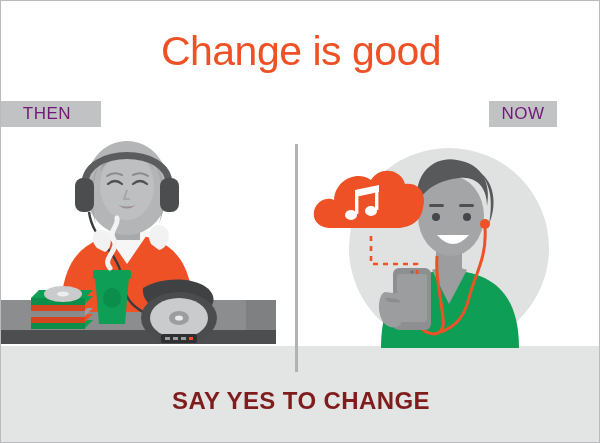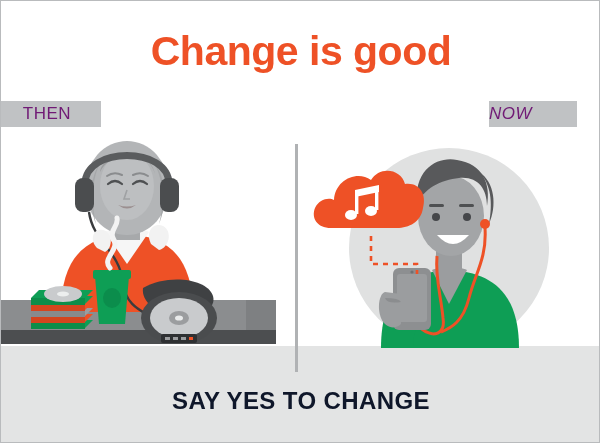--- a/index.html
+++ b/index.html
@@ -13,40 +13,40 @@
     border:1px solid #b9bbbd;
     overflow:hidden;
   }
 
   
   .headline{
     position:absolute;
     left:0;top:30px;width:600px;
     text-align:center;
     font-size:41px;
-    font-weight:bold;
+    font-weight:normal;
     letter-spacing:-0.5px;
     color:#ee5126;
     line-height:1;
     white-space:nowrap;
   }
 
   
   .tab{
     position:absolute;
     background:#c0c2c4;
     color:#701a75;
     font-size:17px;
     letter-spacing:0.5px;
     height:26px;
     line-height:26px;
     top:100px;
   }
   .tab-then{ left:0; width:100px; text-align:center; padding-right:8px; box-sizing:border-box;}
-  .tab-now { left:488px; width:88px; text-align:left;font-style:italic;}
+  .tab-now { left:488px; width:68px; text-align:center;}
 
   
   .stage{
     position:absolute;
     left:0;top:131px;width:600px;height:310px;
     background:#ffffff;
     overflow:hidden;
   }
 
   
@@ -59,21 +59,21 @@
   .divider{
     position:absolute;left:294px;top:12px;width:3px;height:228px;
     background:#b0b2b4;
   }
 
   
   .caption{
     position:absolute;left:0;top:255px;width:600px;
     text-align:center;
     font-size:24px;font-weight:bold;letter-spacing:0.4px;
-    color:#0f172a;
+    color:#7f1d1d;
     white-space:nowrap;
   }
 
   
   .scene{position:absolute;top:0;}
   .scene-then{left:0;width:295px;height:240px;}
   .scene-now{left:300px;width:300px;height:240px;}
 </style>
 </head>
 <body>

